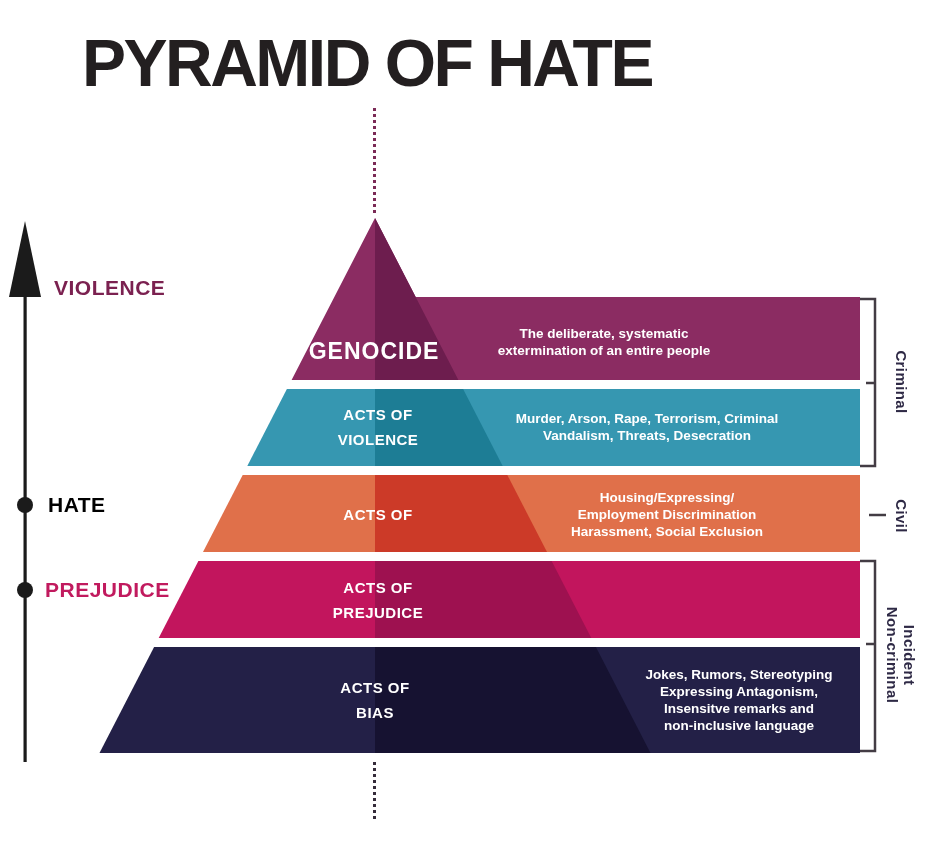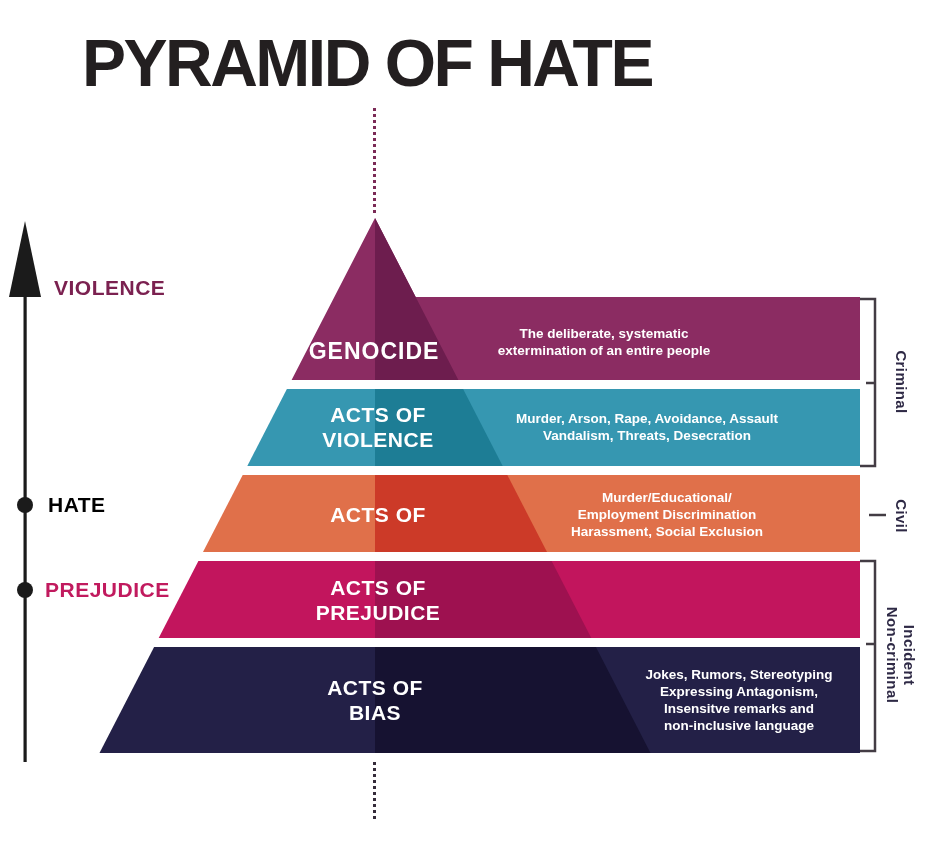--- a/index.html
+++ b/index.html
@@ -21,21 +21,21 @@
   .art{position:absolute;left:0;top:0;}
   .axis-label{
     position:absolute;transform:translateY(-50%);
     font-weight:bold;font-size:21px;letter-spacing:.5px;white-space:nowrap;
   }
   .axis-violence{left:54px;top:288px;color:#7b2150;}
   .axis-hate{left:48px;top:505px;color:#000000;}
   .axis-prejudice{left:45px;top:590px;color:#c11a5e;}
   .lvl-label{
     position:absolute;transform:translate(-50%,-50%);
-    color:#ffffff;font-weight:bold;font-size:21px;line-height:25px;
+    color:#ffffff;font-weight:bold;font-size:15px;line-height:25px;
     text-align:center;letter-spacing:.5px;white-space:nowrap;
   }
   .lvl-label span{display:block;}
   .lvl-genocide{left:374px;top:351px;font-size:23px;letter-spacing:1px;}
   .lvl-violence{left:378px;top:427px;}
   .lvl-discrimination{left:378px;top:514px;}
   .lvl-prejudice{left:378px;top:600px;}
   .lvl-bias{left:375px;top:700px;}
   .lvl-desc{
     position:absolute;transform:translate(-50%,-50%);
@@ -123,25 +123,25 @@
   <div class="lvl-label lvl-bias">
     <span>ACTS OF</span>
     <span>BIAS</span>
   </div>
 
   <div class="lvl-desc desc-1">
     <span>The deliberate, systematic</span>
     <span>extermination of an entire people</span>
   </div>
   <div class="lvl-desc desc-2">
-    <span>Murder, Arson, Rape, Avoidance, Assault</span>
+    <span>Murder, Arson, Rape, Terrorism, Criminal</span>
     <span>Vandalism, Threats, Desecration</span>
   </div>
   <div class="lvl-desc desc-3">
-    <span>Murder/Educational/</span>
+    <span>Housing/Expressing/</span>
     <span>Employment Discrimination</span>
     <span>Harassment, Social Exclusion</span>
   </div>
   <div class="lvl-desc desc-5">
     <span>Jokes, Rumors, Stereotyping</span>
     <span>Expressing Antagonism,</span>
     <span>Insensitve remarks and</span>
     <span>non-inclusive language</span>
   </div>
 

